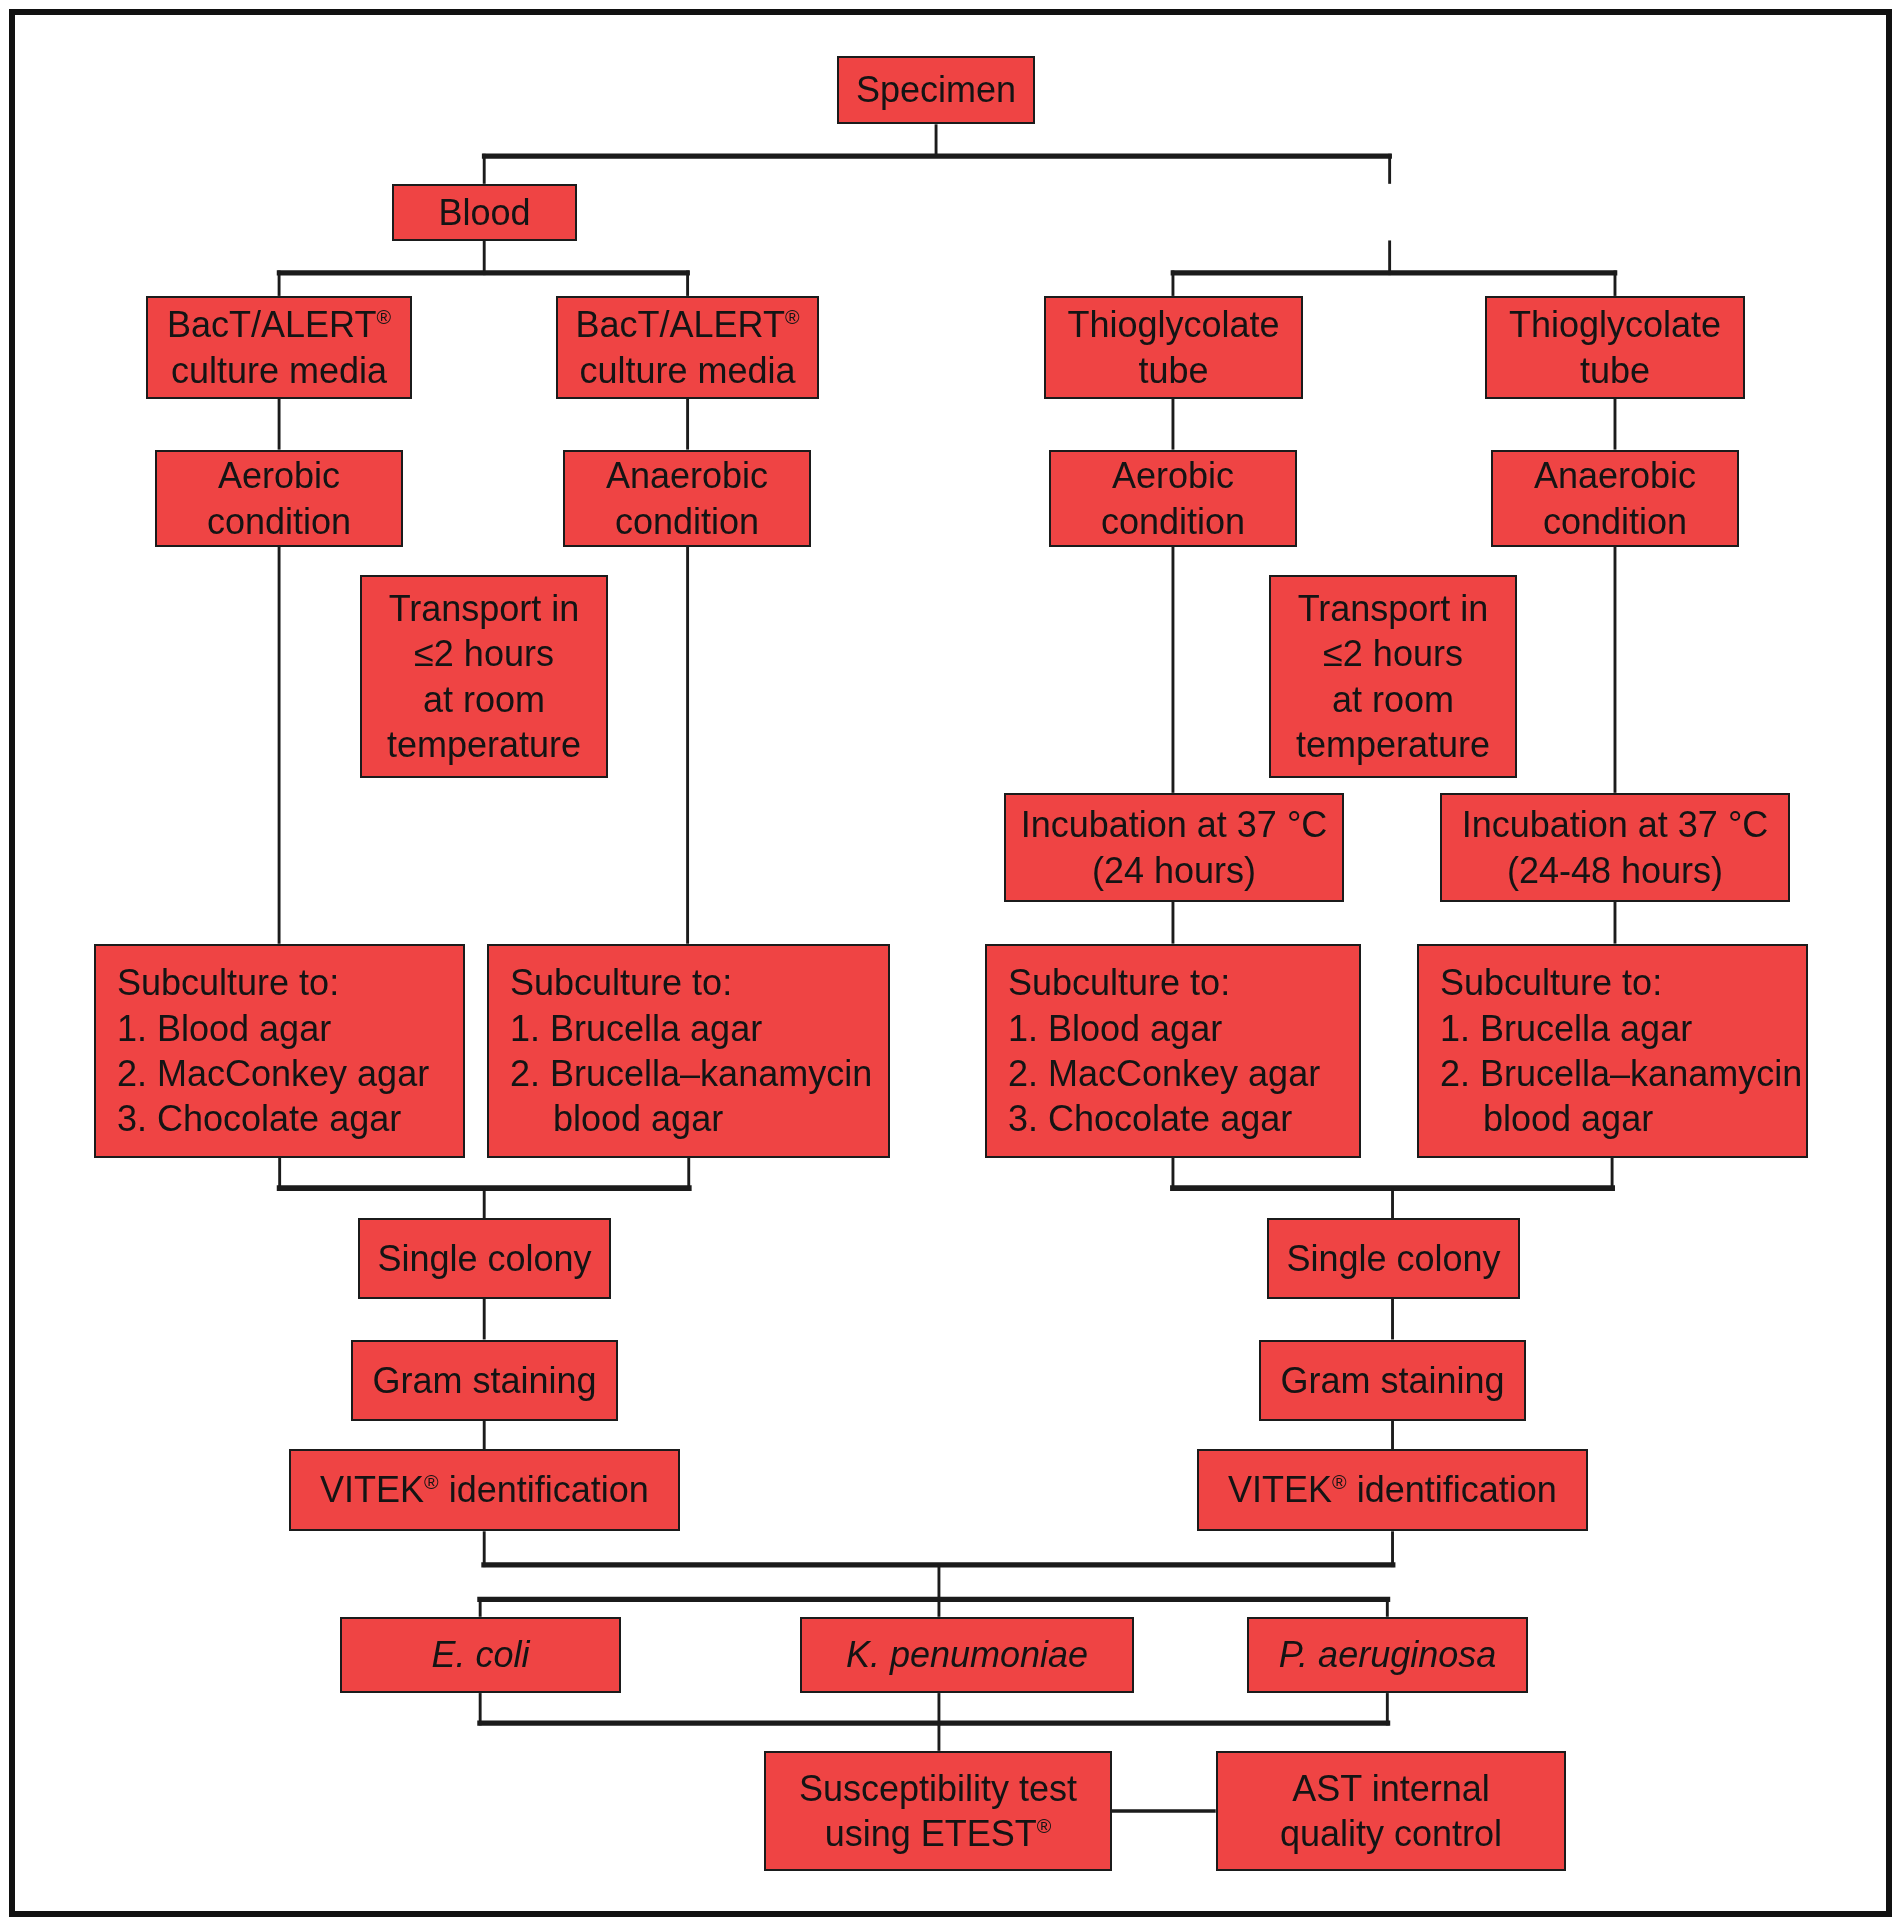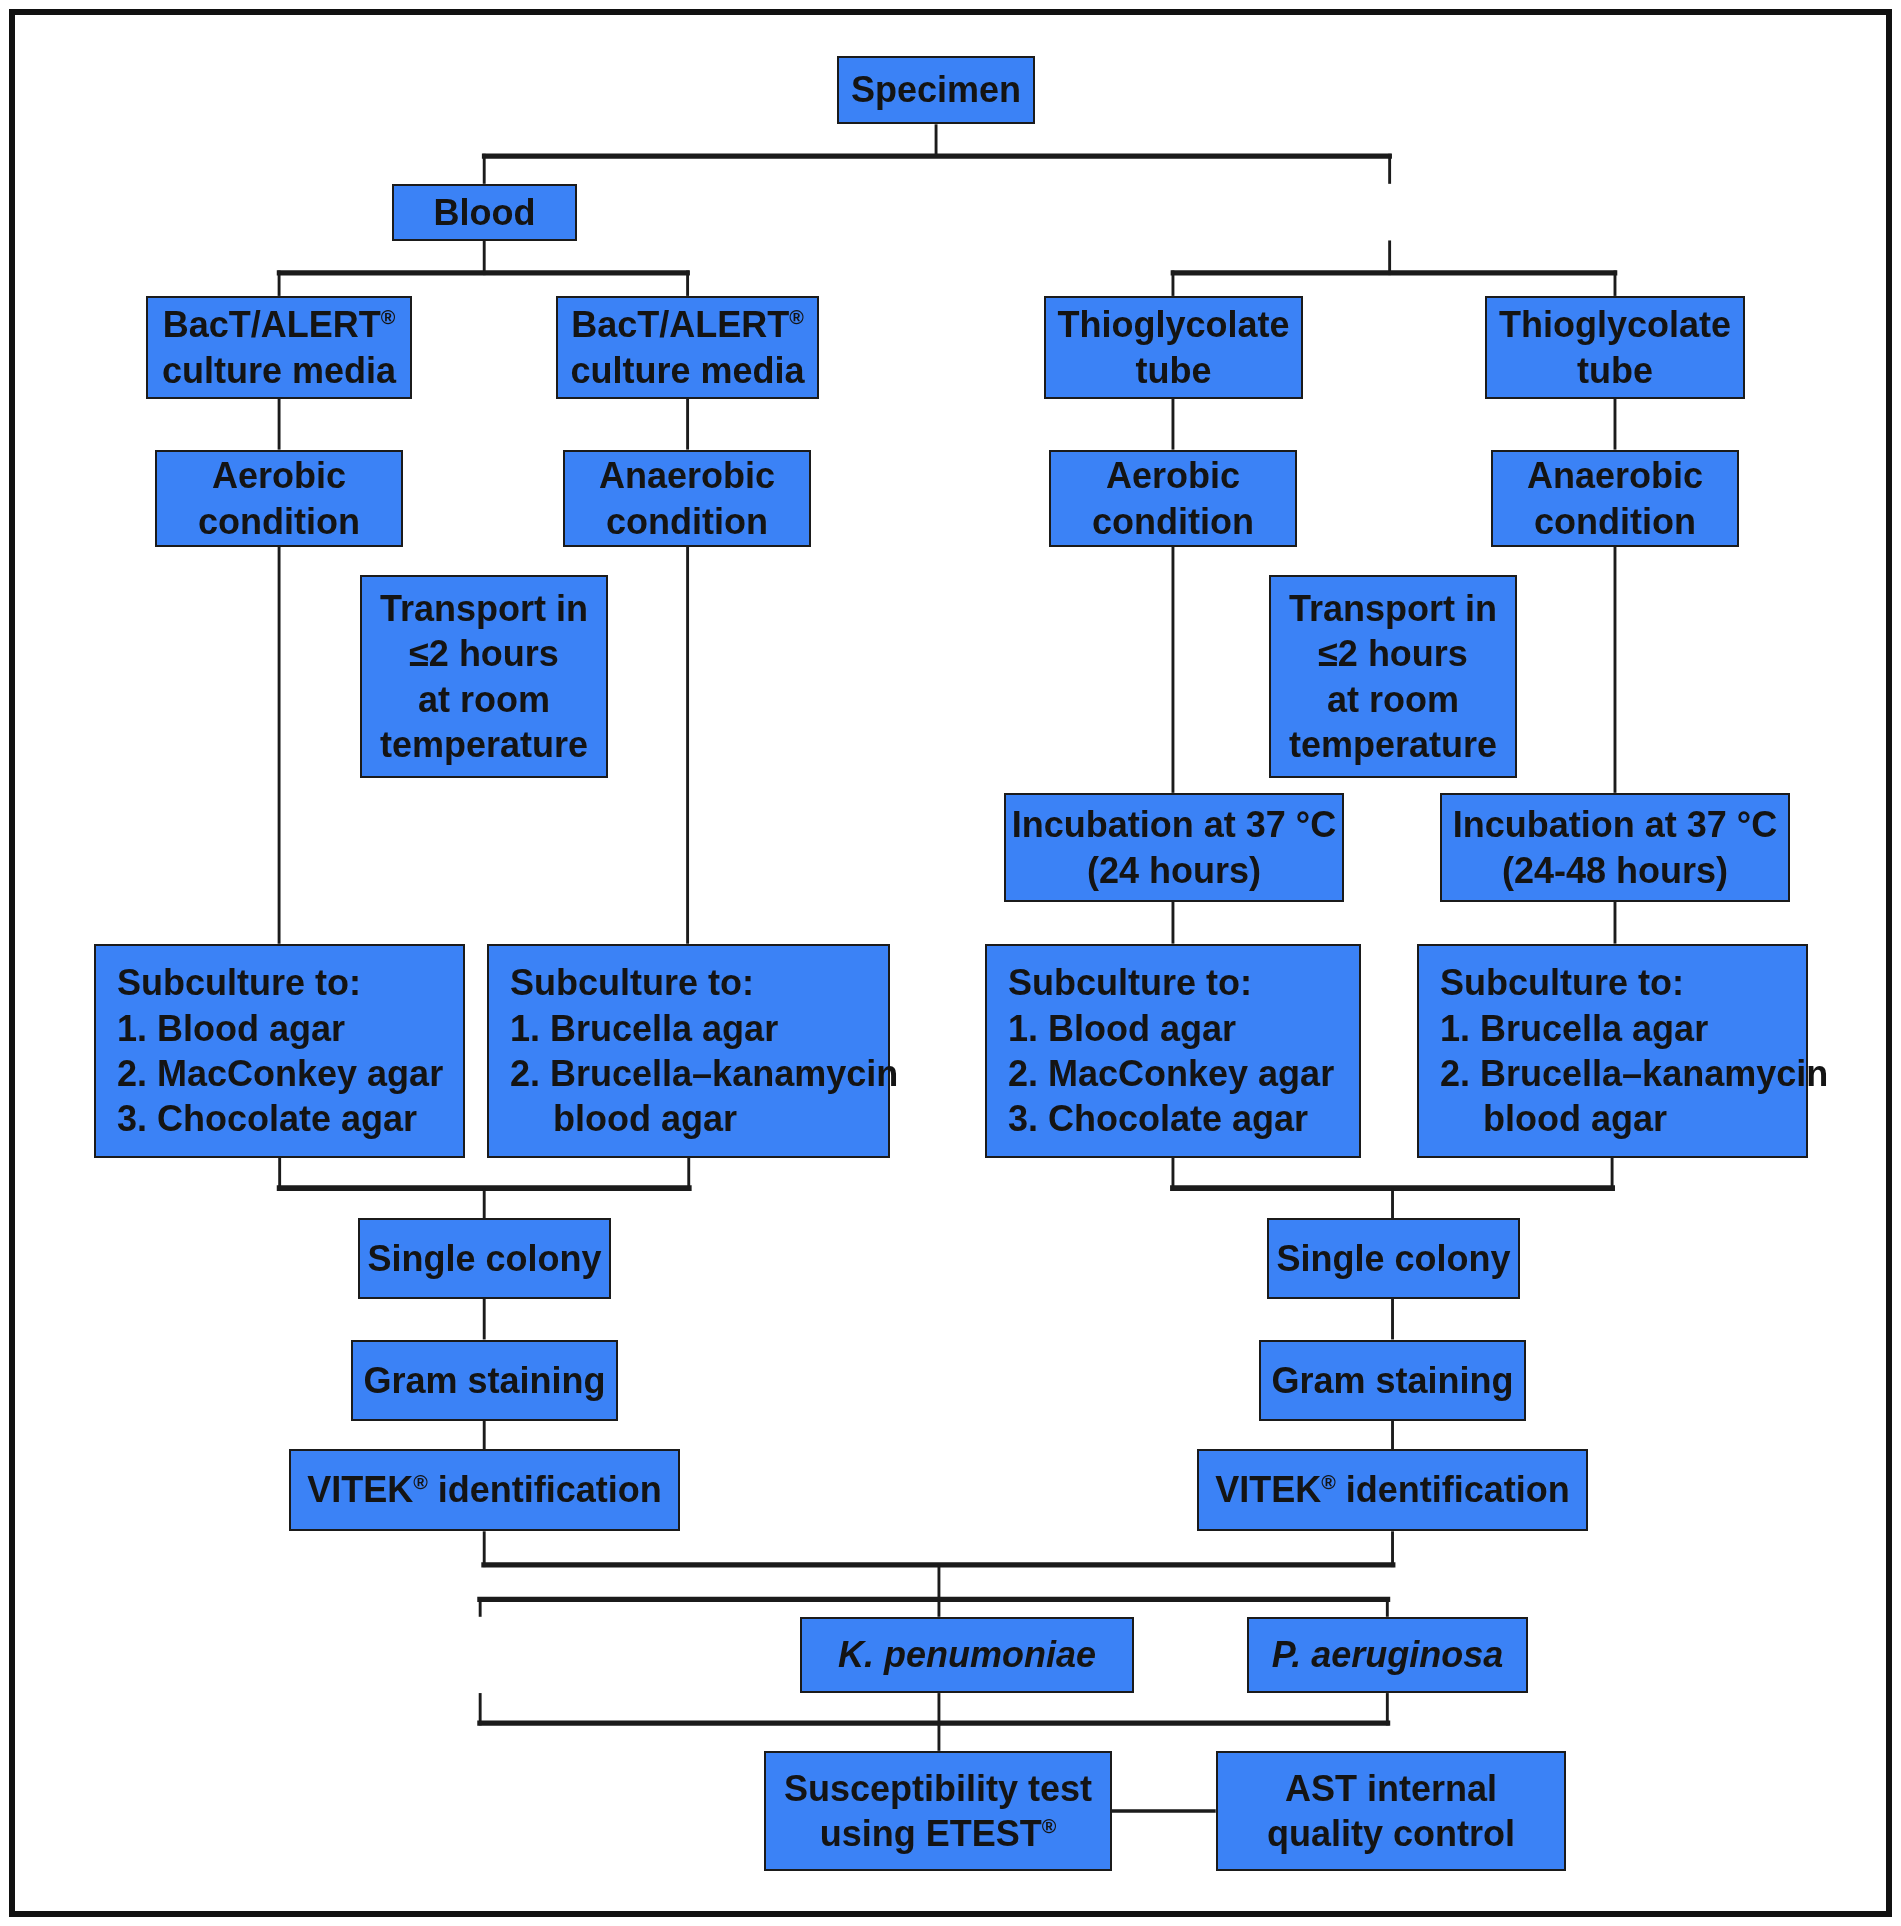--- a/index.html
+++ b/index.html
@@ -18,30 +18,29 @@
     border:6.4px solid #111111;
   }
   #wires{
     position:absolute; left:0; top:0;
     width:1901px; height:1926px;
   }
   .node{
     position:absolute;
     box-sizing:border-box;
     border:2.3px solid #1b1b1b;
-    background:#3b82f6;
+    background:#ef4444;
     display:flex;
     flex-direction:column;
     align-items:center;
     justify-content:center;
     font-size:36px;
     line-height:1.26;
     text-align:center;
     white-space:nowrap;
-    font-weight:bold;
   }
   .node.list{
     align-items:flex-start;
     text-align:left;
     padding-left:21px;
     padding-right:3px;
   }
   .node.italic{ font-style:italic; }
   .cont{ padding-left:43px; }
   sup.reg{
@@ -214,20 +213,21 @@
   <div class="node" style="left:289px;top:1449px;width:391px;height:82px">
     <div><span>VITEK</span><sup class="reg">®</sup><span class="gap-left">identification</span></div>
   </div>
 
   <div class="node" style="left:1267px;top:1218px;width:253px;height:81px">Single colony</div>
   <div class="node" style="left:1259px;top:1340px;width:267px;height:81px">Gram staining</div>
   <div class="node" style="left:1197px;top:1449px;width:391px;height:82px">
     <div><span>VITEK</span><sup class="reg">®</sup><span class="gap-left">identification</span></div>
   </div>
 
+  <div class="node italic" style="left:340px;top:1617px;width:281px;height:76px">E. coli</div>
   <div class="node italic" style="left:800px;top:1617px;width:334px;height:76px">K. penumoniae</div>
   <div class="node italic" style="left:1247px;top:1617px;width:281px;height:76px">P. aeruginosa</div>
 
   <div class="node" style="left:764px;top:1751px;width:348px;height:120px">
     <div>Susceptibility test</div>
     <div><span>using ETEST</span><sup class="reg">®</sup></div>
   </div>
   <div class="node" style="left:1216px;top:1751px;width:350px;height:120px">
     <div>AST internal</div>
     <div>quality control</div>

